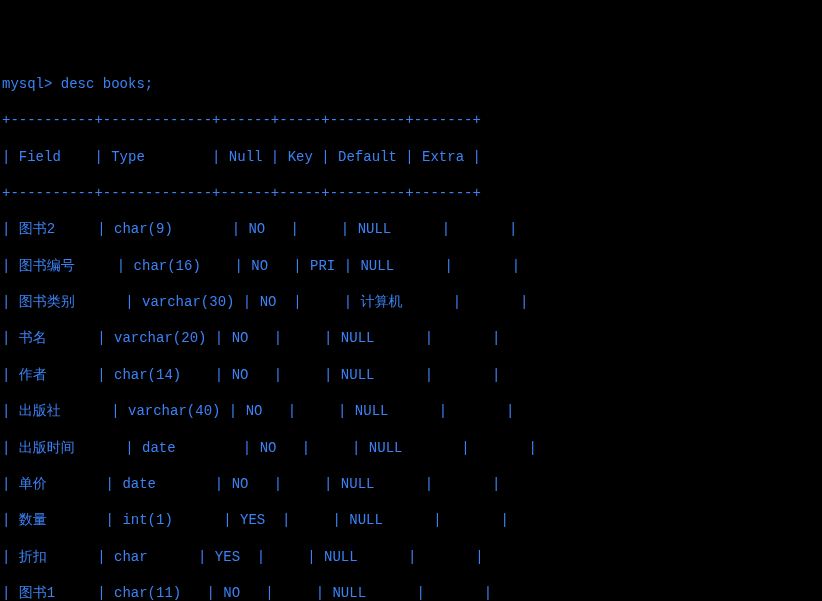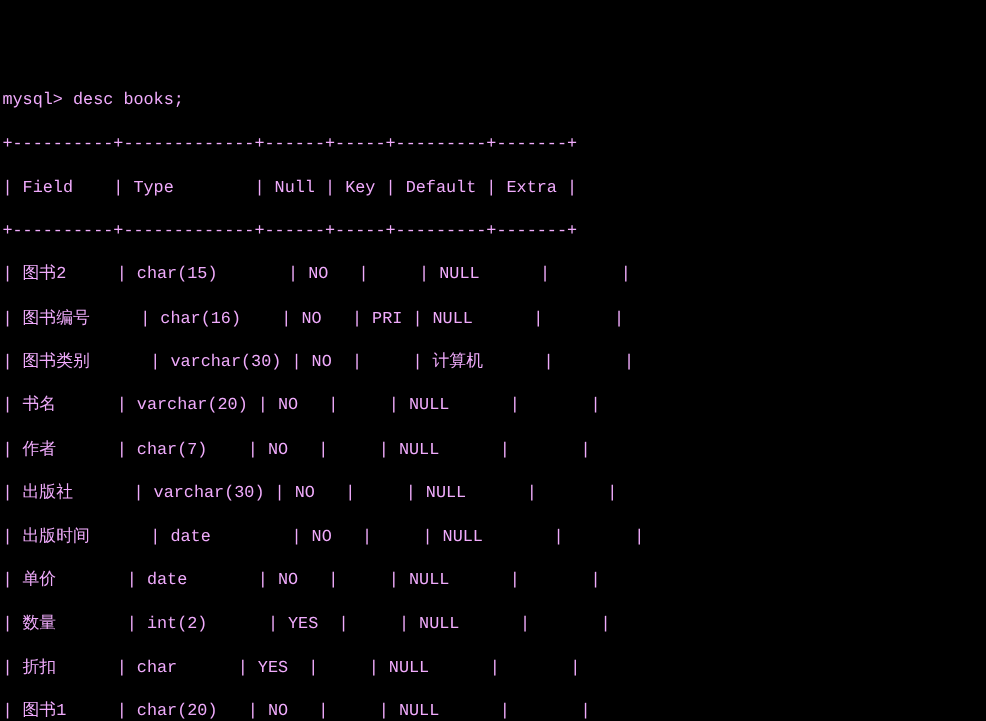--- a/index.html
+++ b/index.html
@@ -11,43 +11,43 @@
       background-color: #000000;
       color: #ffffff;
       font-family: 'Courier New', monospace;
       font-size: 14px;
       line-height: 1.3;
       padding: 2px;
       white-space: pre;
       overflow: hidden;
     }
     .terminal-line {
-      color: #f0abfc;
+      color: #3b82f6;
     }
   </style>
 </head>
 <body>
 
 
 
 <div class="terminal-line">mysql&gt; desc books;</div>
 <div class="terminal-line">+----------+-------------+------+-----+---------+-------+</div>
 <div class="terminal-line">| Field    | Type        | Null | Key | Default | Extra |</div>
 <div class="terminal-line">+----------+-------------+------+-----+---------+-------+</div>
-<div class="terminal-line">| 图书2     | char(15)       | NO   |     | NULL      |       |</div>
+<div class="terminal-line">| 图书2     | char(9)       | NO   |     | NULL      |       |</div>
 <div class="terminal-line">| 图书编号     | char(16)    | NO   | PRI | NULL      |       |</div>
 <div class="terminal-line">| 图书类别      | varchar(30) | NO  |     | 计算机      |       |</div>
 <div class="terminal-line">| 书名      | varchar(20) | NO   |     | NULL      |       |</div>
-<div class="terminal-line">| 作者      | char(7)    | NO   |     | NULL      |       |</div>
-<div class="terminal-line">| 出版社      | varchar(30) | NO   |     | NULL      |       |</div>
+<div class="terminal-line">| 作者      | char(14)    | NO   |     | NULL      |       |</div>
+<div class="terminal-line">| 出版社      | varchar(40) | NO   |     | NULL      |       |</div>
 <div class="terminal-line">| 出版时间      | date        | NO   |     | NULL       |       |</div>
 <div class="terminal-line">| 单价       | date       | NO   |     | NULL      |       |</div>
-<div class="terminal-line">| 数量       | int(2)      | YES  |     | NULL      |       |</div>
+<div class="terminal-line">| 数量       | int(1)      | YES  |     | NULL      |       |</div>
 <div class="terminal-line">| 折扣      | char      | YES  |     | NULL      |       |</div>
-<div class="terminal-line">| 图书1     | char(20)   | NO   |     | NULL      |       |</div>
+<div class="terminal-line">| 图书1     | char(11)   | NO   |     | NULL      |       |</div>
 
 
 
 
 <div class="terminal-line"></div>
 
 
 
 <div class="terminal-line"></div>
 

